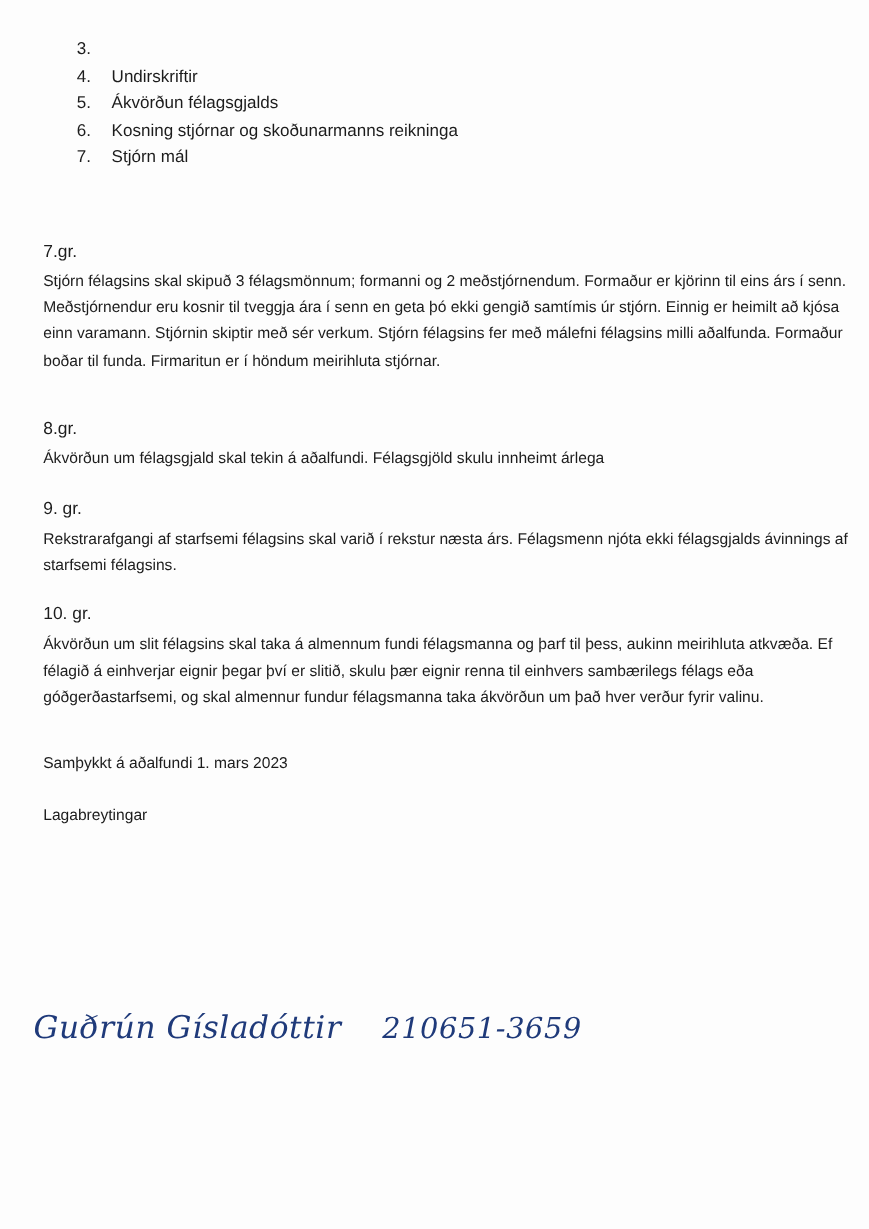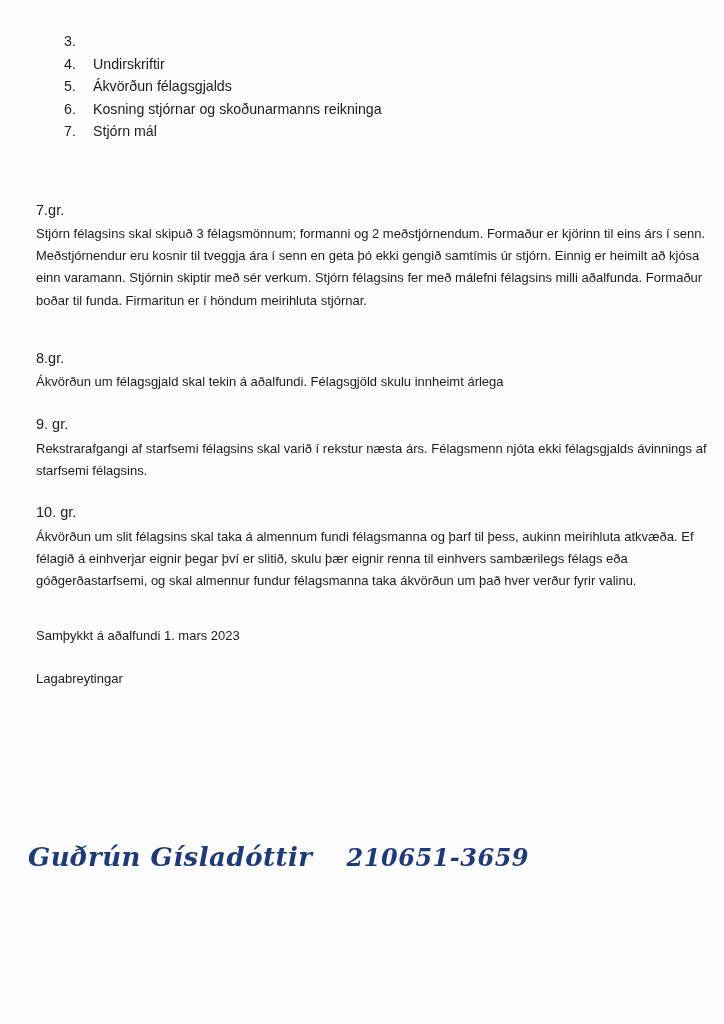--- a/index.html
+++ b/index.html
@@ -6,21 +6,21 @@
   body {
     width:724px; height:1024px; background:#ffffff; overflow:hidden; position:relative;
     font-family:"Liberation Sans", sans-serif; color:#1c1c1c;
   }
   .page { position:absolute; left:0; top:0; width:724px; height:1024px; background:#fdfdfd; }
   .list { position:absolute; left:64px; top:30px; margin:0; padding:0; list-style:none; }
   .list li { font-size:14.2px; line-height:22.5px; display:flex; }
   .list .num { width30px; display:inline-block; width:29px; }
   .sec-title { position:absolute; left:36px; font-weight:normal; font-size:14.5px; }
   .para { position:absolute; left:36px; width:680px; font-size:13px; line-height:22.2px; margin:0; }
-  .sig { position:absolute; left:28px; font-family:"DejaVu Serif", serif; font-style:italic; color:#1f3a7a; font-size:26px; letter-spacing:0.5px; white-space:nowrap;font-weight:bold; }
+  .sig { position:absolute; left:28px; font-family:"DejaVu Serif", serif; font-style:italic; color:#1f3a7a; font-size:26px; letter-spacing:0.5px; white-space:nowrap; }
   .sig .id { margin-left:34px; font-size:24px; }
 </style>
 </head>
 <body>
 
 <div class="page">
 
   <ol class="list">
     <li>
         <span class="num">3.</span>

